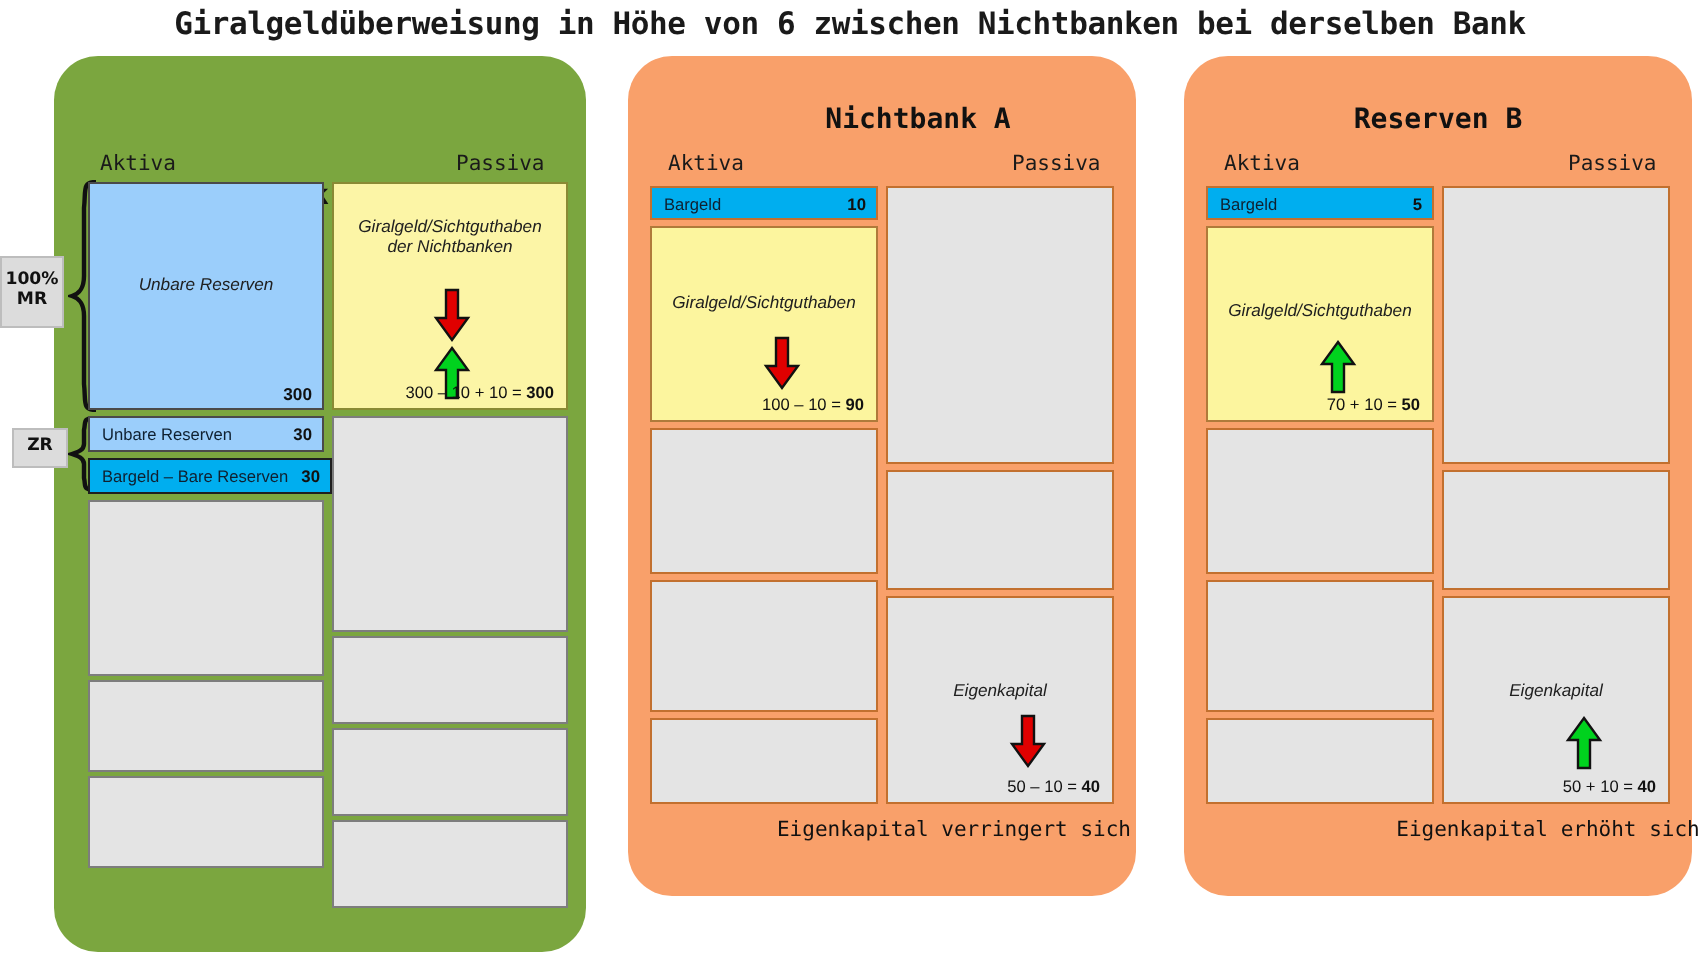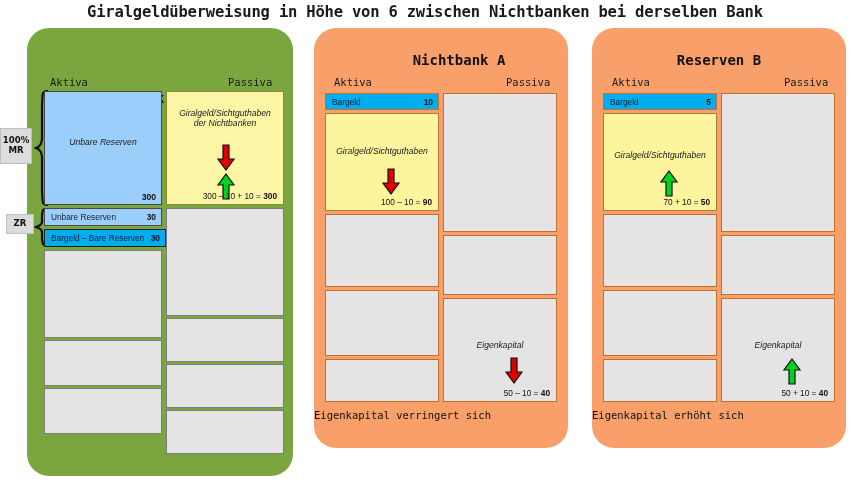--- a/index.html
+++ b/index.html
@@ -23,23 +23,23 @@
   .panel-title{
     position:absolute;left:0;width:100%;text-align:center;
     font-family:"DejaVu Sans Mono","Liberation Mono",monospace;
     font-size:14px;font-weight:bold;color:#111;
   }
   .col-head{
     position:absolute;font-family:"DejaVu Sans Mono","Liberation Mono",monospace;
     font-size:10.5px;color:#1a1a1a;
   }
   .footnote{
-    position:absolute;left:0;width:100%;text-align:left;
+    position:absolute;left:0;width:100%;text-align:center;
     font-family:"DejaVu Sans Mono","Liberation Mono",monospace;
-    font-size:10.5px;color:#111;
+    font-size:10.5px;color:#111;padding-left:36px;
   }
 
   
   .bx{
     position:absolute;box-sizing:border-box;
     border:1px solid #6b6b6b;background:#E4E4E4;
     font-family:"Liberation Sans",sans-serif;
   }
   .bx.grey-g{border:1px solid #7d7d7d;background:#E4E4E4;}
   .bx.blue{background:#9BCEFB;border:1px solid #4a4a4a;}

